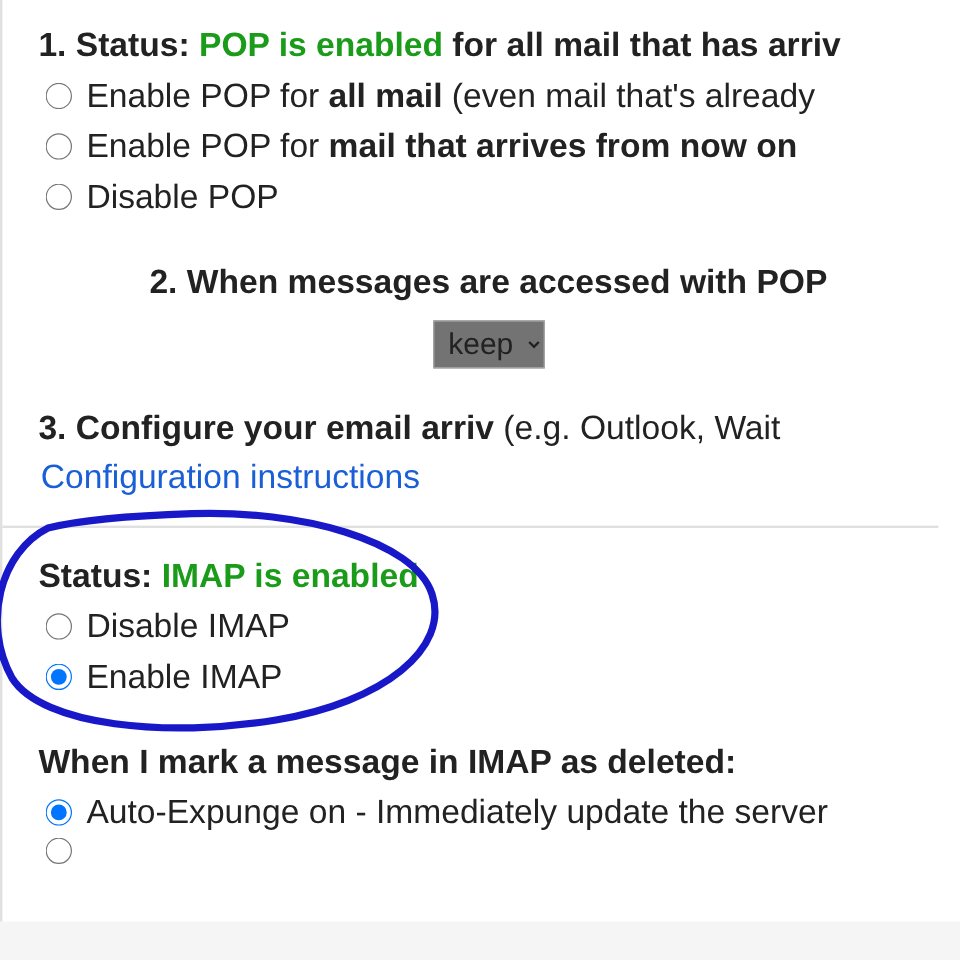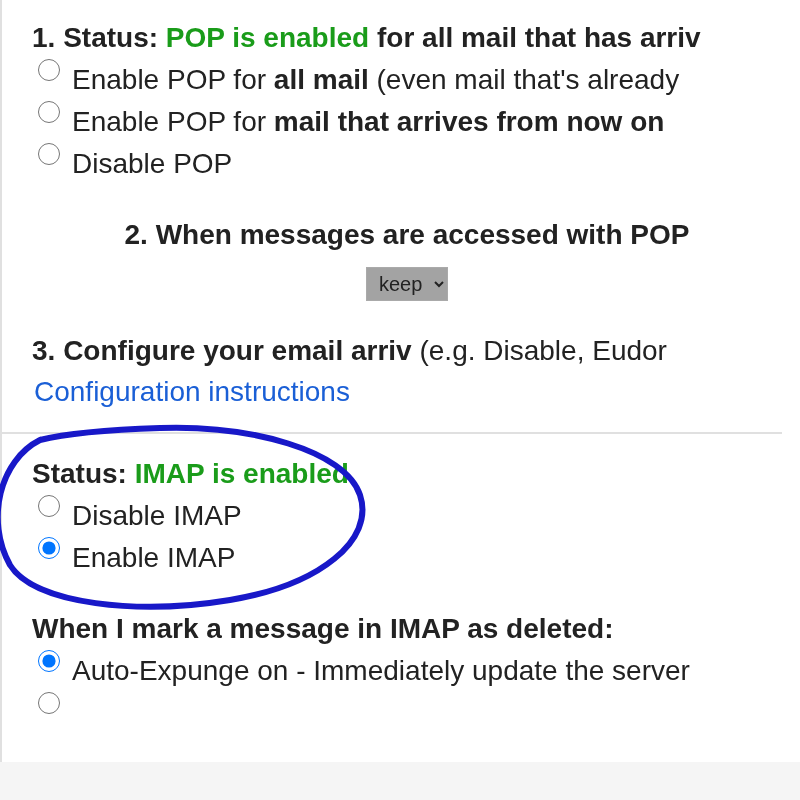--- a/index.html
+++ b/index.html
@@ -29,21 +29,21 @@
     }
     .green {
       color: #1a9c1a;
       font-weight: bold;
     }
     .bold {
       font-weight: bold;
     }
     .radio-line {
       display: flex;
-      align-items: flex-start;
+      align-items: center;
       margin-left: 6px;
       gap: 12px;
       line-height: 1.5;
     }
     input[type="radio"] {
       width: 22px;
       height: 22px;
       margin: 0;
       flex-shrink: 0;
     }
@@ -53,24 +53,24 @@
     .hr {
       border-top: 2px solid #e0e0e0;
       margin: 20px 0;
       margin-left: -30px;
     }
     .link {
       color: #1a5fd6;
       cursor: pointer;
     }
     select {
-      font-size: 20px;
+      font-size: 25px;
       padding: 4px 8px;
       border: 1px solid #aaa;
-      background: #a3a3a3;
+      background: #737373;
       font-family: Arial, sans-serif;
       color: #222;
     }
     .row-inline {
       display: flex;
       align-items: center;
       gap: 12px;
       flex-wrap: nowrap;
       flex-direction: column;
     }
@@ -114,21 +114,21 @@
       <span class="bold">When messages are accessed with POP</span>
     </span>
     <select>
       <option>keep</option>
     </select>
   </div>
 
   <div class="section" style="margin-bottom:18px;">
     <div>
       <span class="numlabel">3.</span>
-      <span class="bold">Configure your email arriv</span><span> (e.g. Disable, Eudor</span>
+      <span class="bold">Configure your email arriv</span><span> (e.g. Outlook, Wait</span>
     </div>
     <div class="link pad">Configuration instructions</div>
   </div>
 
   <div class="hr"></div>
 
   <div class="section" style="position:relative;">
     <div>
       <span class="bold">Status:</span>
       <span class="green">IMAP is enabled</span>

